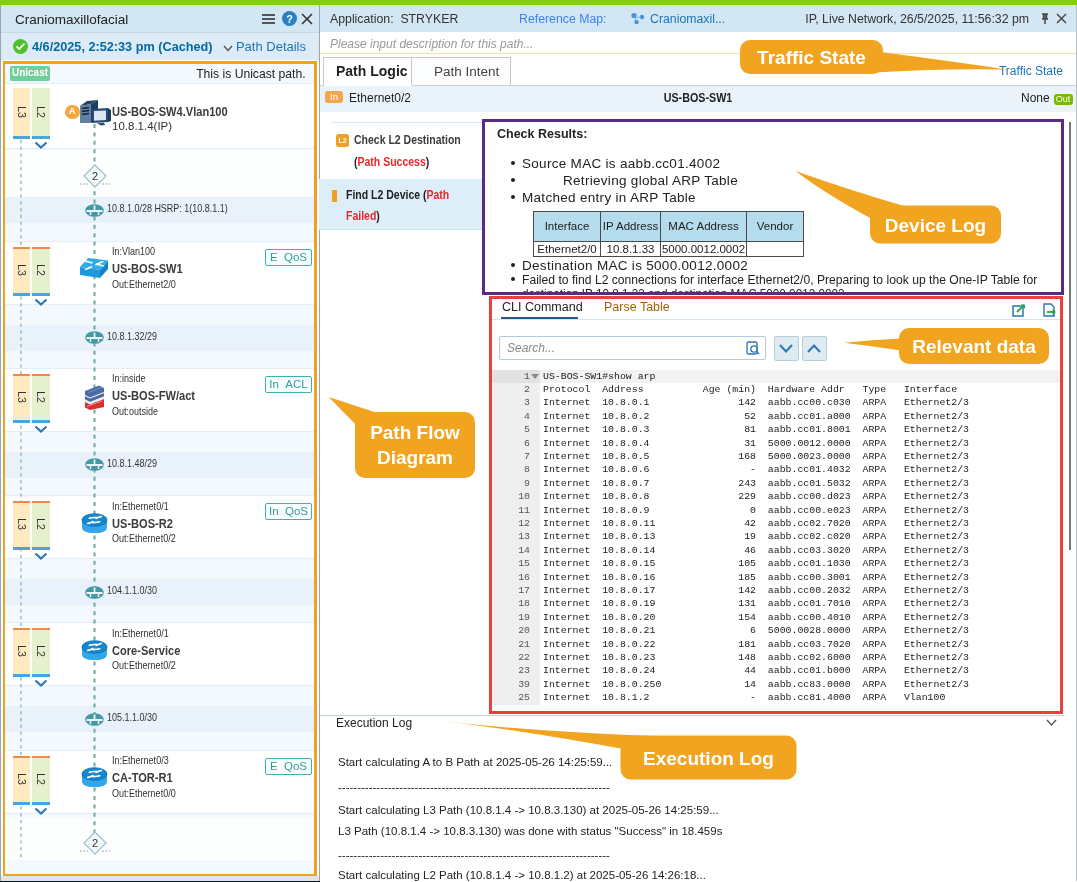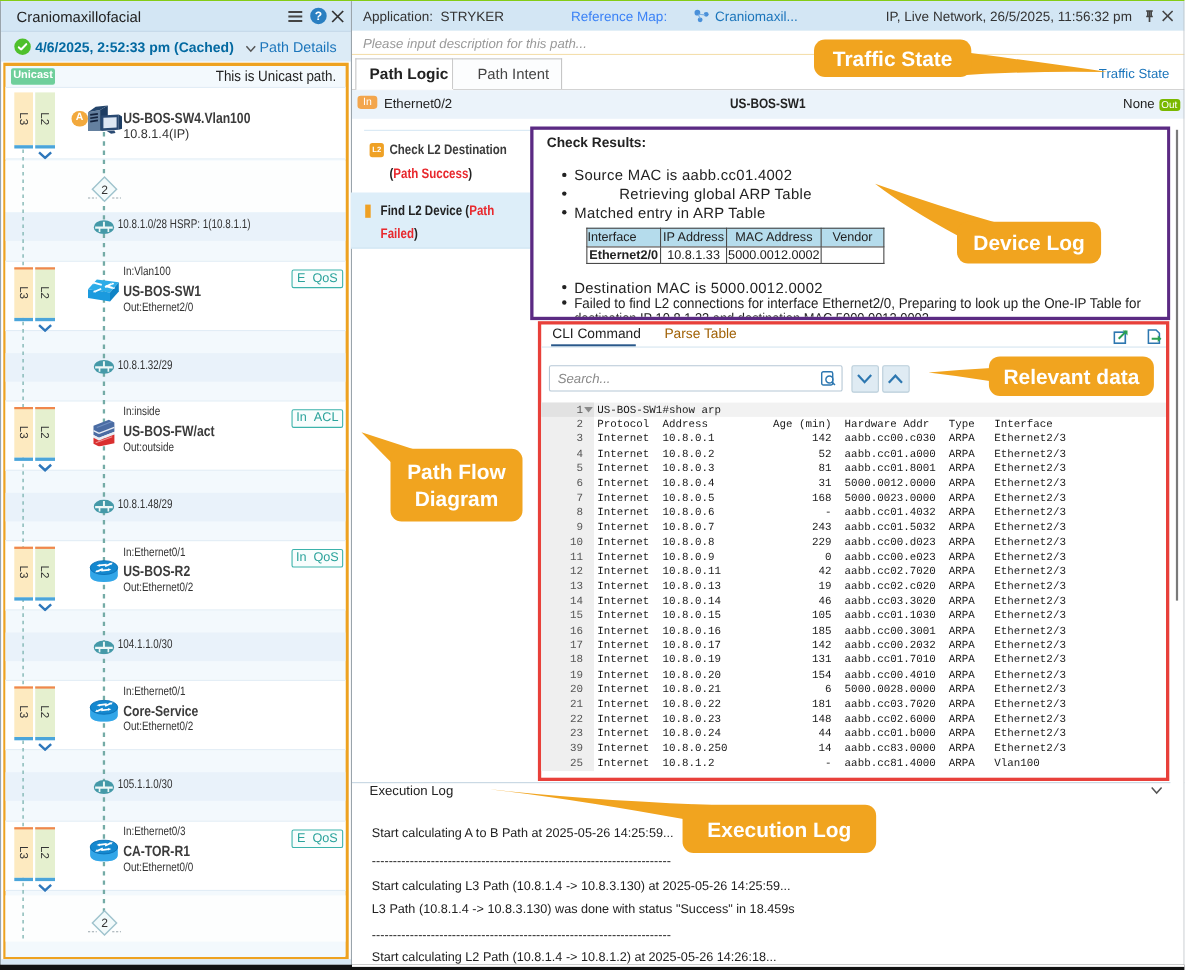--- a/index.html
+++ b/index.html
@@ -1,15 +1,15 @@
 <!DOCTYPE html>
 <html><head><meta charset="utf-8"><style>
 *{margin:0;padding:0;box-sizing:border-box;}
 body{width:1077px;height:882px;font-family:"Liberation Sans",sans-serif;background:#fff;overflow:hidden;}
-#pg{position:relative;width:1077px;height:882px;overflow:hidden;border-top:1px solid #84cc16;}
+#pg{position:relative;width:1077px;height:882px;overflow:hidden;border-top:5px solid #84cc16;}
 .t{position:absolute;white-space:nowrap;}
 .vlab{position:absolute;width:17px;height:16px;text-align:center;font-size:10.5px;color:#333;transform:rotate(90deg);transform-origin:center;line-height:16px;}
 .ct{position:absolute;font-size:11.5px;color:#333;white-space:nowrap;transform:scaleX(0.78);transform-origin:0 50%;}
 .nin{position:absolute;left:112px;font-size:11px;color:#333;white-space:nowrap;transform:scaleX(0.82);transform-origin:0 50%;}
 .ntit{position:absolute;left:112px;font-size:13.5px;font-weight:bold;color:#3b3b3b;white-space:nowrap;transform:scaleX(0.82);transform-origin:0 50%;}
 .nsub{position:absolute;left:112px;font-size:11.5px;color:#333;white-space:nowrap;}
 .qos{position:absolute;left:265px;width:47px;height:17px;border:1.2px solid #3cb3ab;border-radius:2px;background:#f8fdfd;color:#2ba39b;font-size:11.5px;text-align:center;line-height:14.5px;}
 .ubadge{position:absolute;left:10px;top:61px;width:40px;height:14.5px;background:#6fcf9b;border-radius:2px;color:#fff;font-size:10px;font-weight:bold;text-align:center;line-height:14.5px;}
 .lnum{position:absolute;left:492px;width:38px;text-align:right;font-family:"Liberation Mono",monospace;font-size:9.9px;line-height:13.4px;color:#555;}
 .cline{position:absolute;left:543px;font-family:"Liberation Mono",monospace;font-size:9.87px;line-height:13.4px;color:#1a1a1a;white-space:pre;}
@@ -360,27 +360,27 @@
 <div class="t" style="left:497px;top:122px;font-size:12.5px;font-weight:bold;color:#222;">Check Results:</div>
 <div class="dot" style="top:156px;"></div>
     <div class="bul" style="top:151px;">Source MAC is aabb.cc01.4002</div>
 <div class="dot" style="top:173px;"></div>
     <div class="bul" style="top:168px;margin-left:41px;">Retrieving global ARP Table</div>
 <div class="dot" style="top:190px;"></div>
     <div class="bul" style="top:185px;">Matched entry in ARP Table</div>
 <table style="position:absolute;left:533px;top:205.5px;border-collapse:collapse;font-family:'Liberation Sans';font-size:11.5px;color:#222;">
 <tbody>
         <tr style="background:#b5dcec;">
-          <td style="border:1px solid #4a4a4a;width:67px;height:17px;text-align:left;">Interface</td>
+          <td style="border:1px solid #4a4a4a;width:67px;height:30px;text-align:center;">Interface</td>
           <td style="border:1px solid #4a4a4a;width:60px;text-align:center;">IP Address</td>
           <td style="border:1px solid #4a4a4a;width:86px;text-align:center;">MAC Address</td>
           <td style="border:1px solid #4a4a4a;width:57px;text-align:center;">Vendor</td>
         </tr>
 <tr style="background:#fff;">
-          <td style="border:1px solid #4a4a4a;height:15px;text-align:center;font-weight:bold;">Ethernet2/0</td>
+          <td style="border:1px solid #4a4a4a;height:15px;text-align:center;">Ethernet2/0</td>
           <td style="border:1px solid #4a4a4a;text-align:center;">10.8.1.33</td>
           <td style="border:1px solid #4a4a4a;text-align:center;">5000.0012.0002</td>
           <td style="border:1px solid #4a4a4a;"></td>
         </tr>
 </tbody>
     </table>
 <div class="dot" style="top:258px;"></div>
     <div class="bul" style="top:253px;">Destination MAC is 5000.0012.0002</div>
 <div class="dot" style="top:272px;"></div>
     <div class="bul" style="top:267px;font-size:13px;letter-spacing:0;transform:scaleX(0.934);transform-origin:0 0;">Failed to find L2 connections for interface Ethernet2/0, Preparing to look up the One-IP Table for</div>

